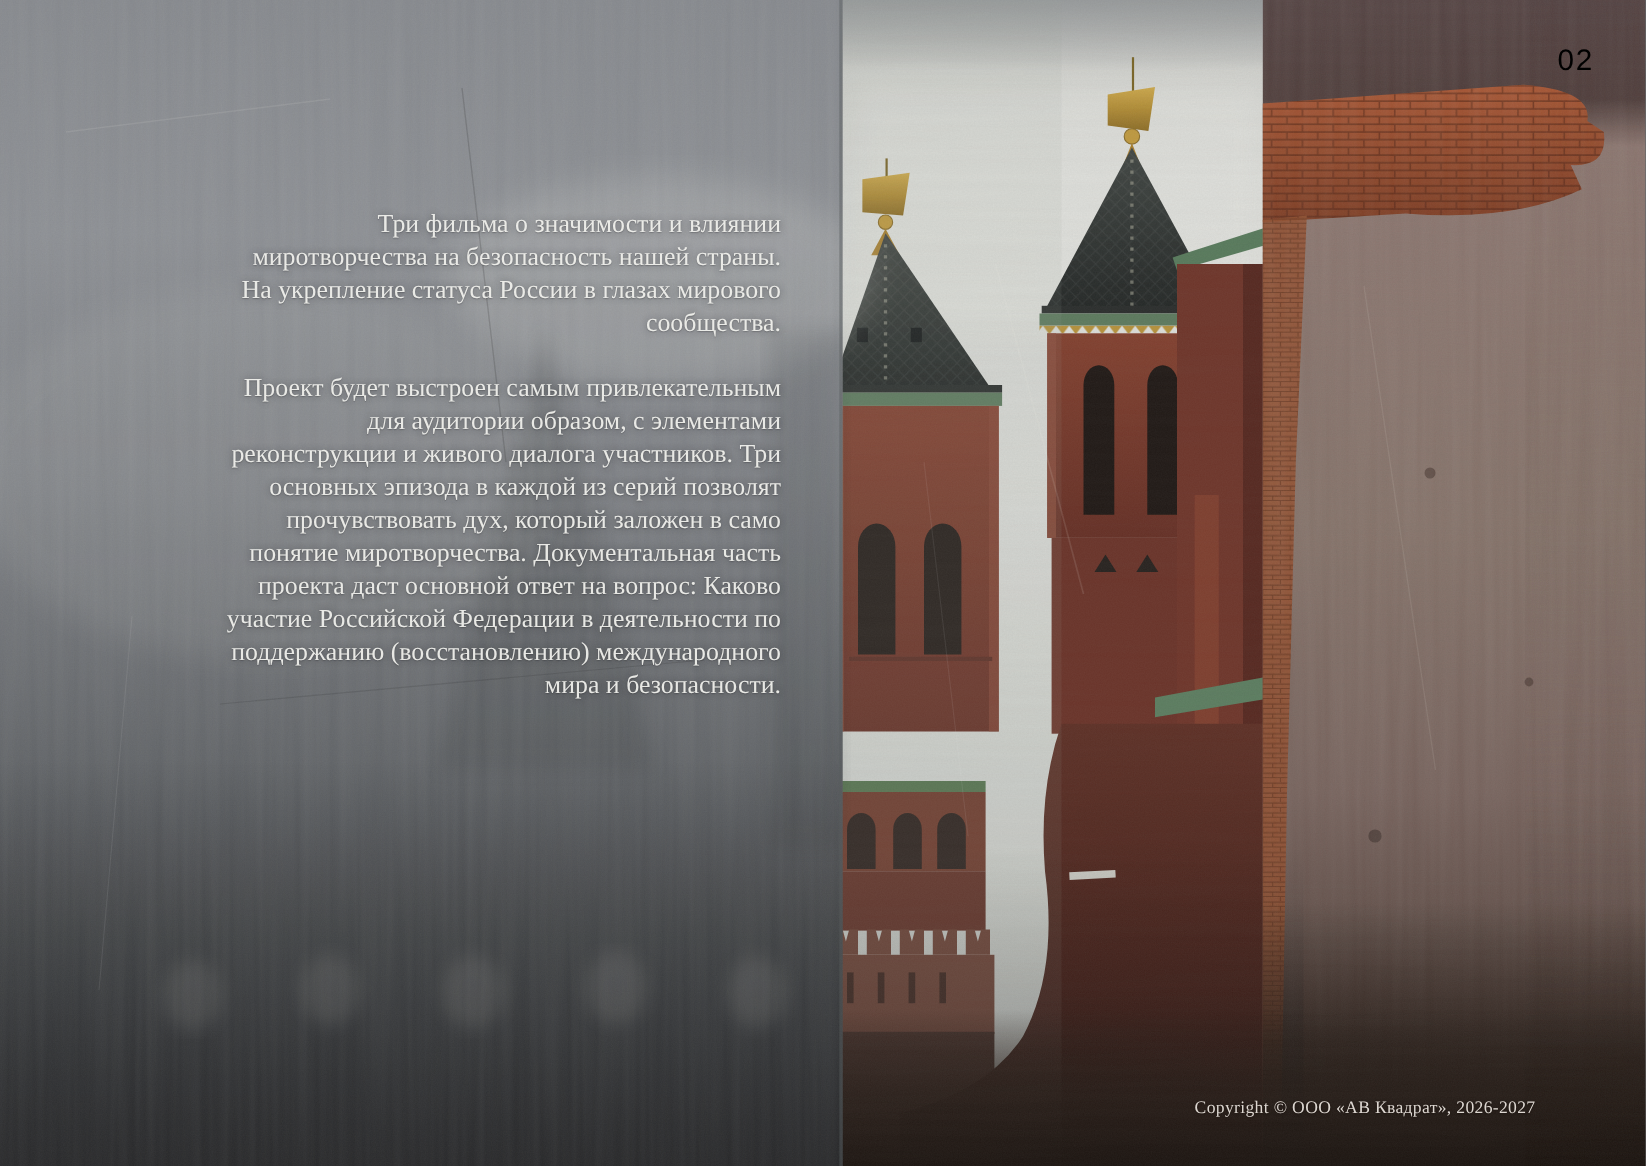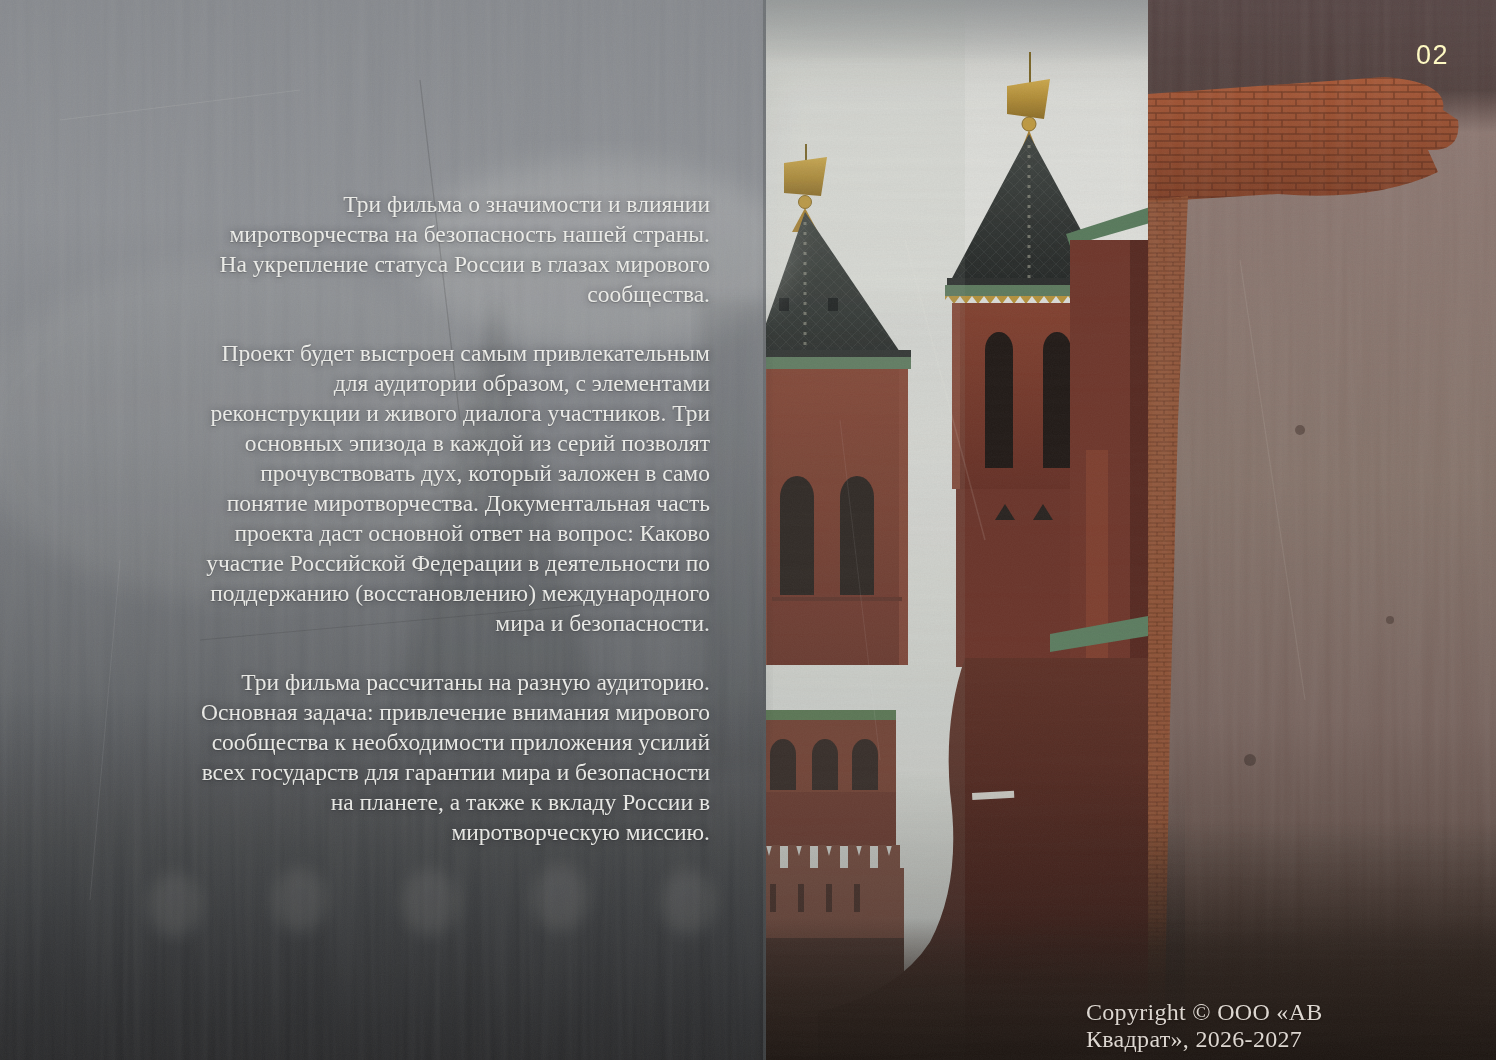--- a/index.html
+++ b/index.html
@@ -10,25 +10,25 @@
   .scene { position:absolute; left:0; top:0; width:1496px; height:1060px; }
   .body-text {
     position:absolute; left:110px; top:189px; width:600px;
     color:rgba(243,243,239,0.93); font-size:23.5px; line-height:30px;
     text-shadow:0 0 7px rgba(35,38,42,0.45), 0 1px 1px rgba(30,32,35,0.25);
   }
   .body-text p { margin:0 0 29px 0; white-space:pre-line;text-align:right; }
   .page-number {
     position:absolute; left:1416px; top:40px;
     font-family:"Liberation Sans", sans-serif; font-size:27px; font-weight:500;
-    color:#fef9c3; letter-spacing:1.5px;
+    color:#000000; letter-spacing:1.5px;
   }
   .copyright {
     position:absolute; left:1086px; top:999px; width:330px;
-    font-size:24px; color:#ddd7d1; letter-spacing:0.3px;
+    font-size:16px; color:#ddd7d1; letter-spacing:0.3px;
     text-shadow:0 1px 2px rgba(20,12,8,0.5);
   }
 </style>
 </head>
 <body>
 
 <div class="page">
 
   <svg class="scene" viewBox="0 0 1496 1060" aria-hidden="true">
     <defs>
@@ -263,25 +263,19 @@
     <p>Проект будет выстроен самым привлекательным
 для аудитории образом, с элементами
 реконструкции и живого диалога участников. Три
 основных эпизода в каждой из серий позволят
 прочувствовать дух, который заложен в само
 понятие миротворчества. Документальная часть
 проекта даст основной ответ на вопрос: Каково
 участие Российской Федерации в деятельности по
 поддержанию (восстановлению) международного
 мира и безопасности.</p>
-    <p>Три фильма рассчитаны на разную аудиторию.
-Основная задача: привлечение внимания мирового
-сообщества к необходимости приложения усилий
-всех государств для гарантии мира и безопасности
-на планете, а также к вкладу России в
-миротворческую миссию.</p>
   </div>
 
   <div class="page-number">02</div>
 
   <div class="copyright">Copyright © ООО «АВ Квадрат», 2026-2027</div>
 
 </div>
 
 </body></html>

